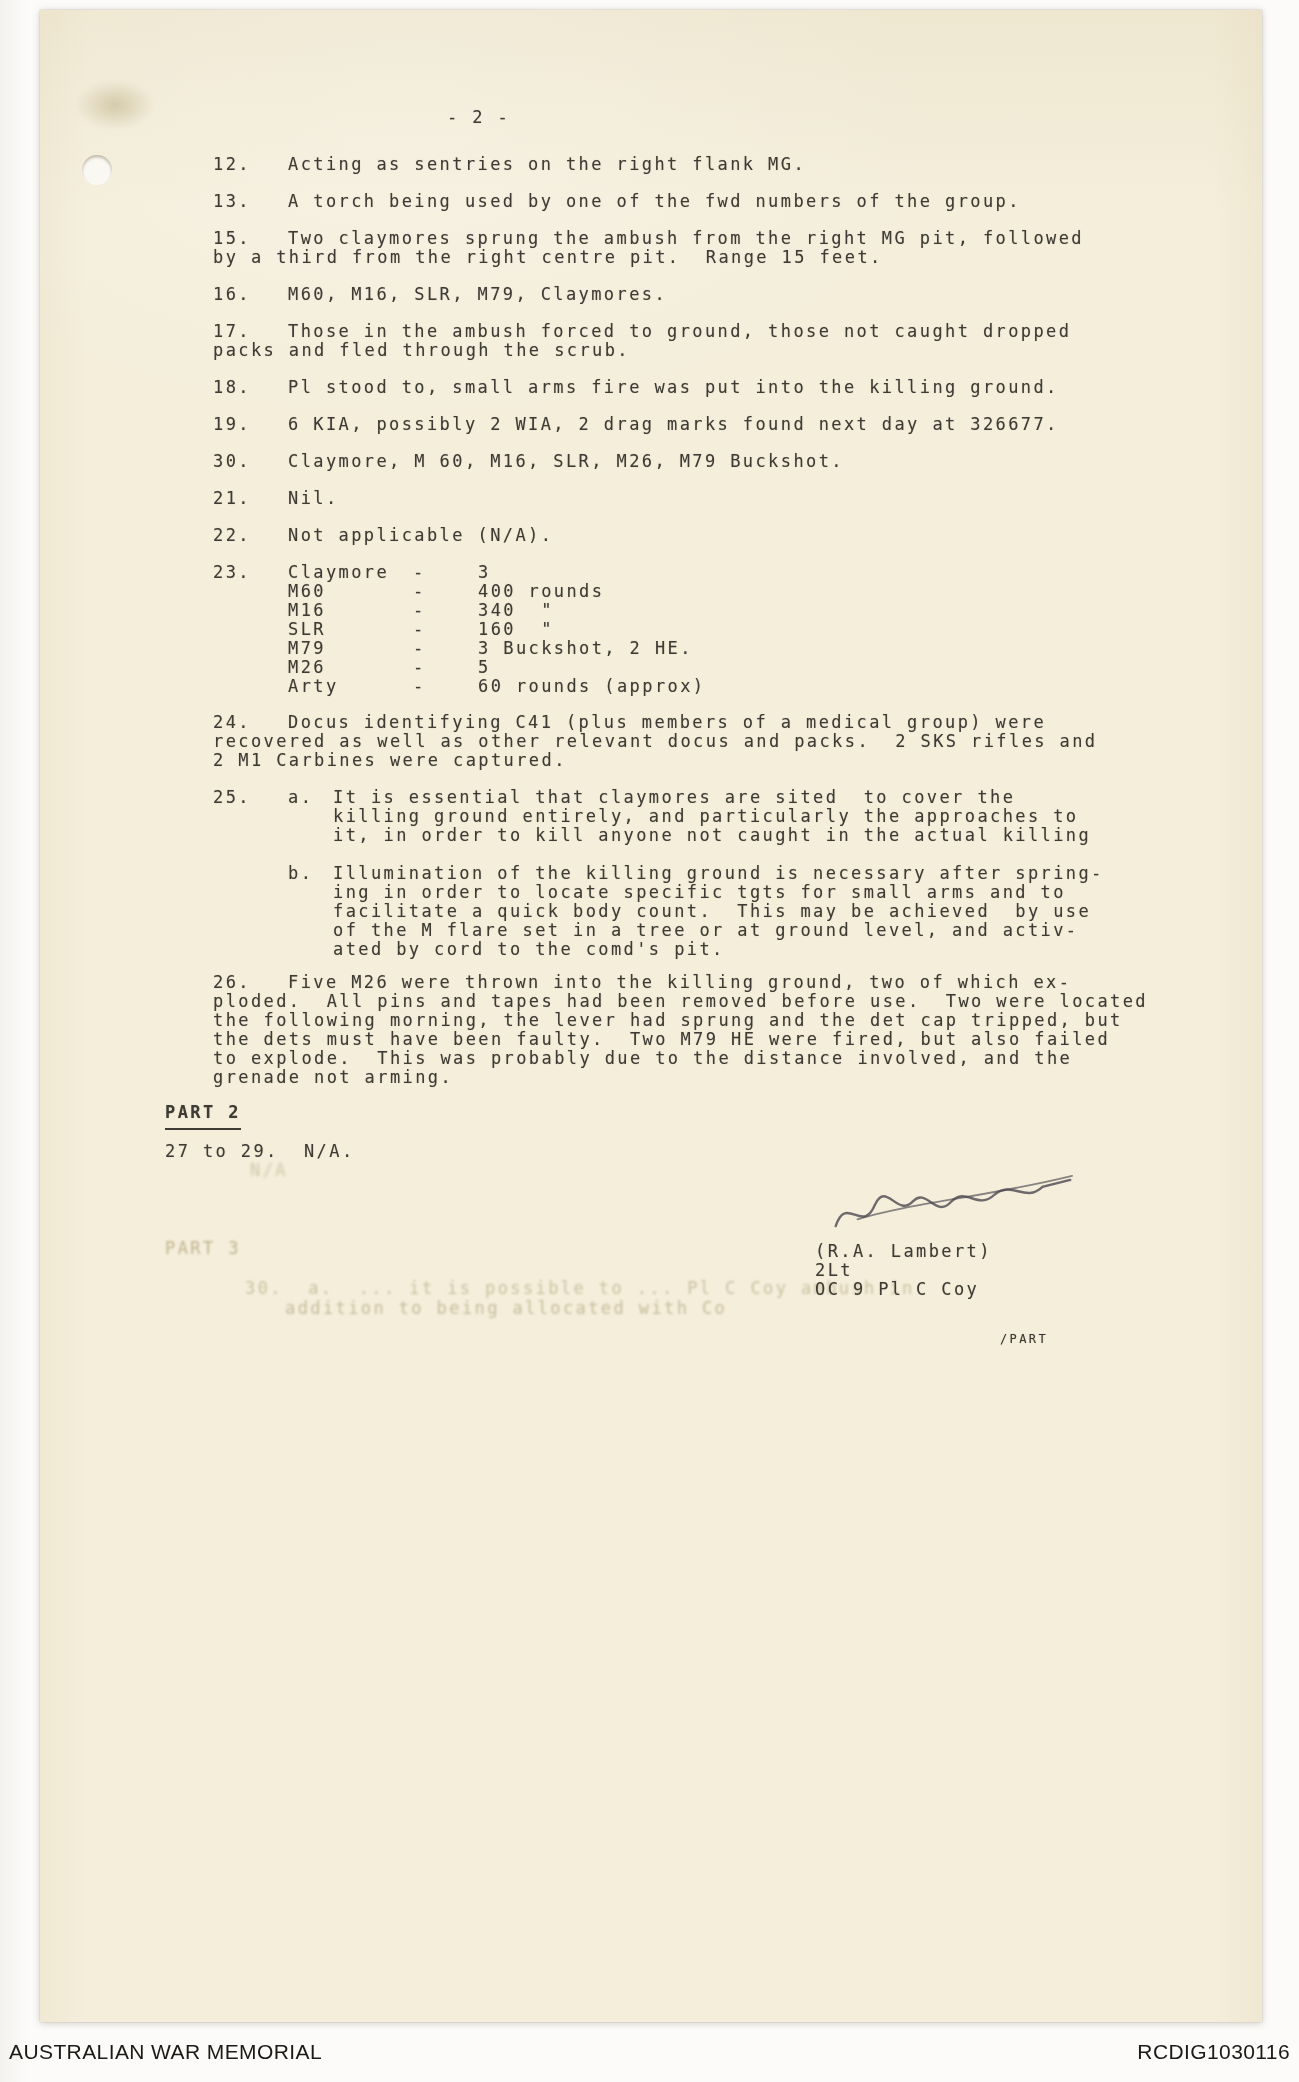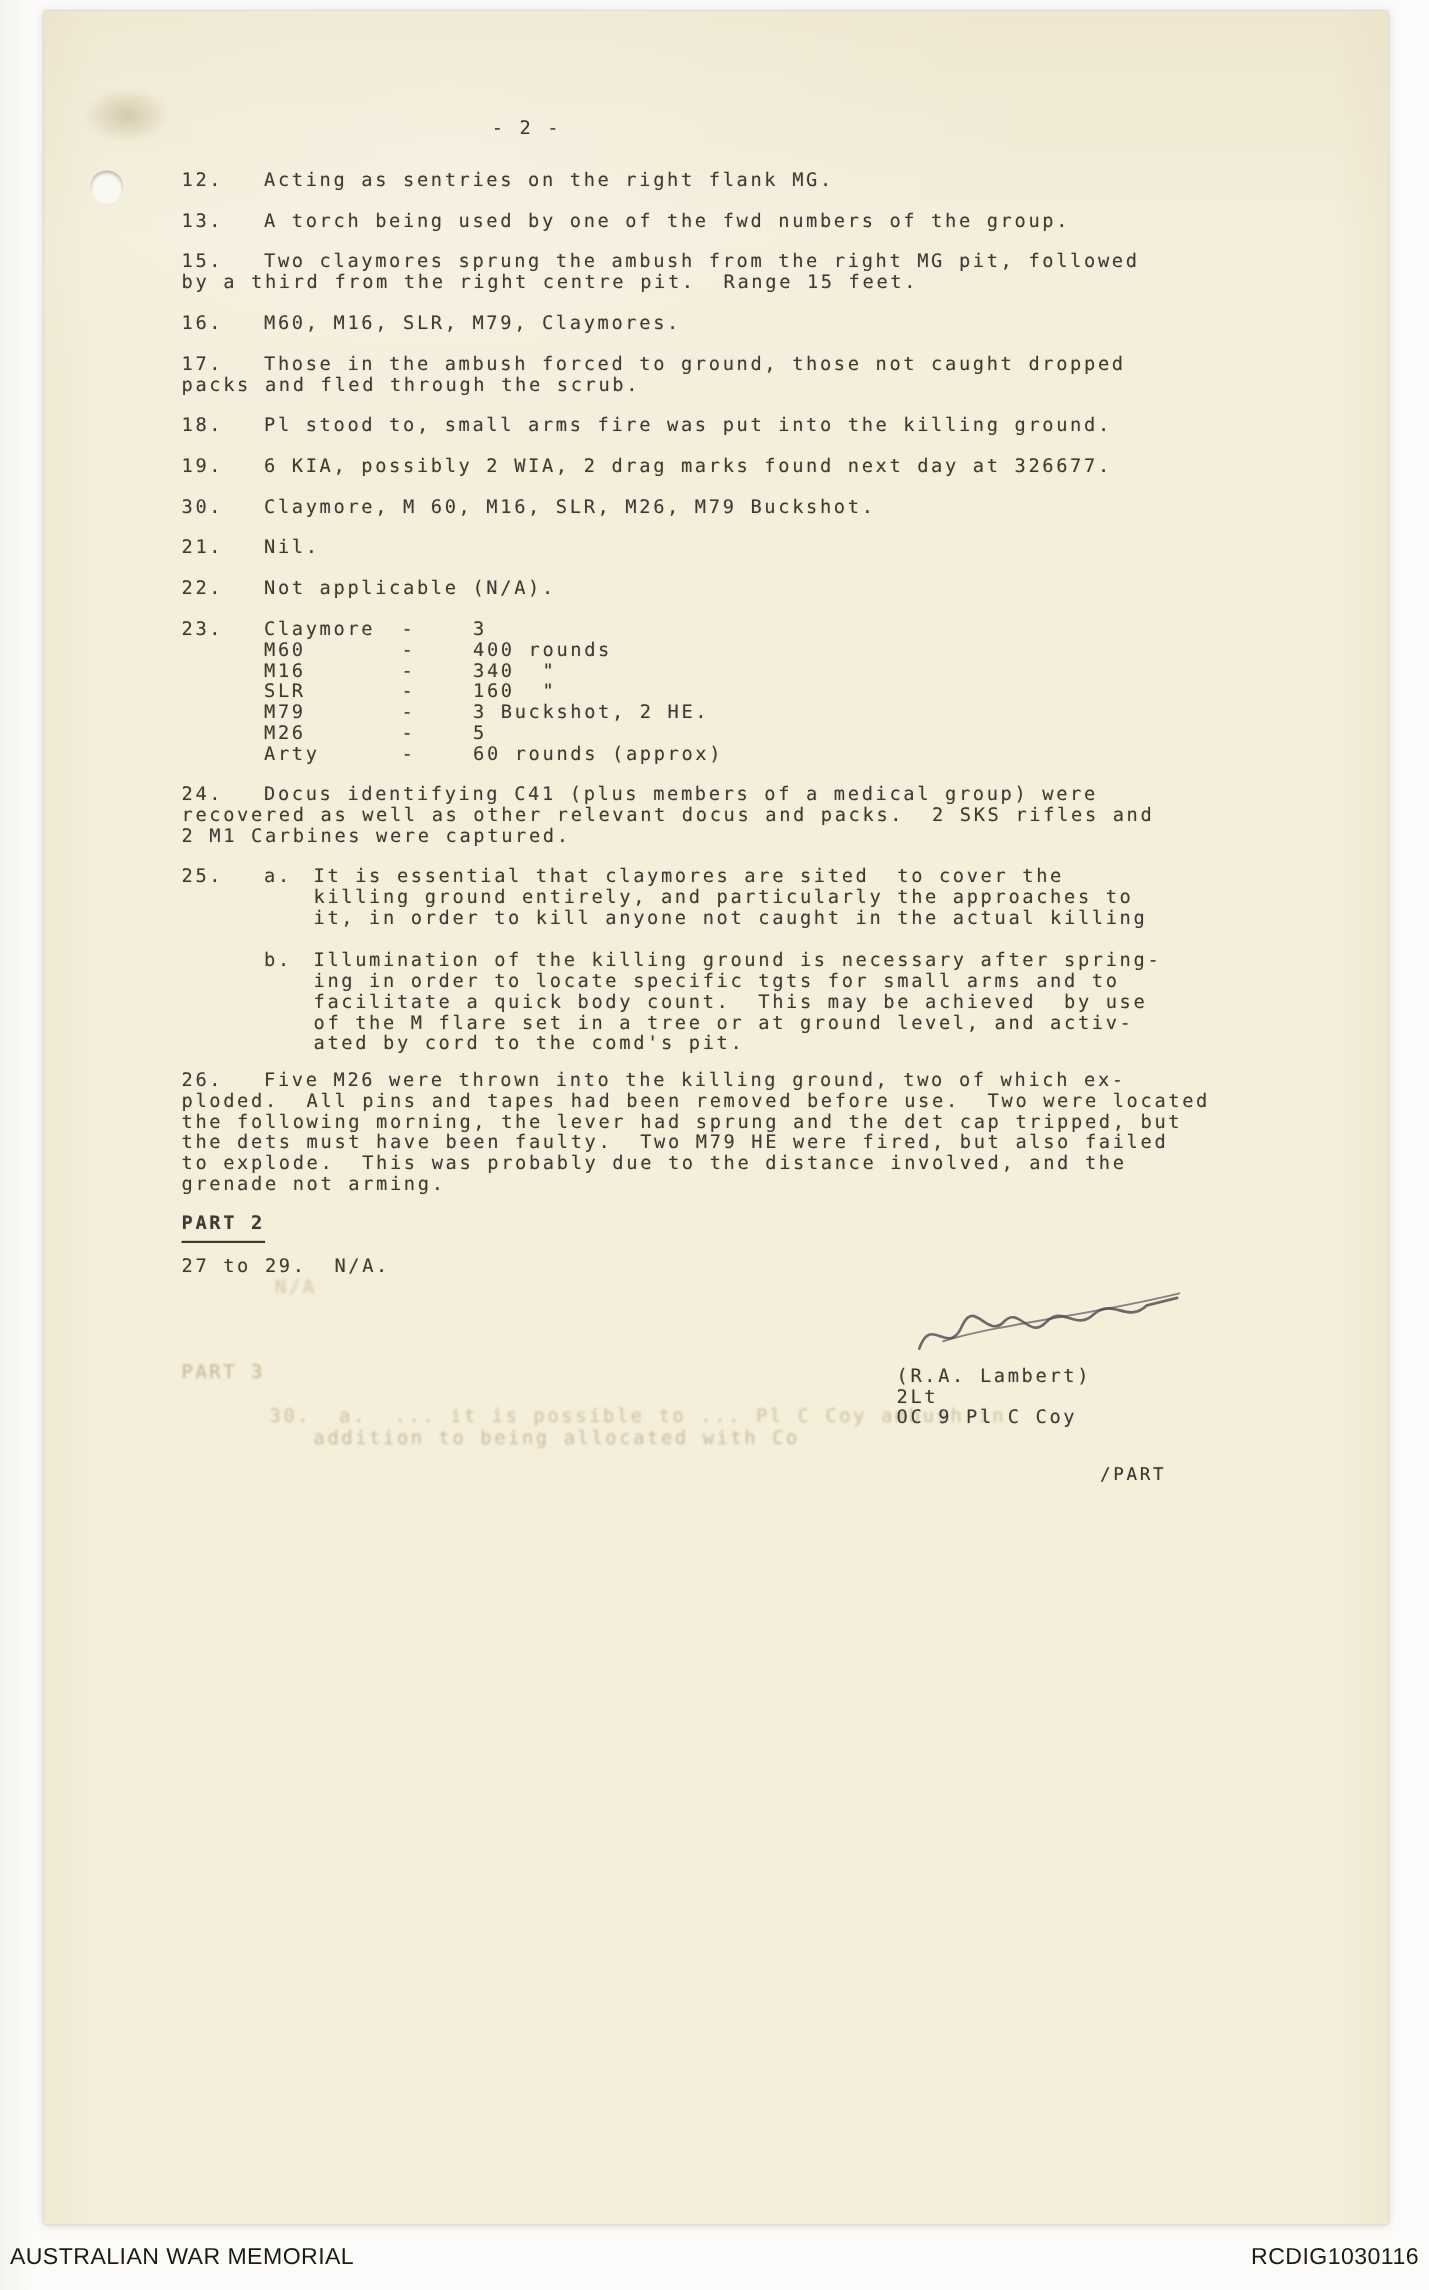--- a/index.html
+++ b/index.html
@@ -31,21 +31,21 @@
     position:absolute; left:42px; top:145px; width:30px; height:30px; border-radius:50%;
     background:#faf8f2;
     box-shadow:inset 0 2px 3px rgba(110,98,72,.45), inset 0 -1px 1px rgba(255,255,255,.9);
   }
   .content {
     position:absolute; left:125px; top:0; width:1080px;
     color:#3e3b34; font-size:17px; letter-spacing:2.4px;
     text-shadow:0 0 1px rgba(62,59,52,.3);
   }
   .pageno { margin:98px 0 0 282px; height:19px; line-height:19px; white-space:pre; }
-  .item { position:relative; margin-top:18px; }
+  .item { position:relative; margin-top:18px;margin-left:48px; }
   .item.m14 { margin-top:14px; }
   .num { position:absolute; left:0; top:0; height:19px; line-height:19px; white-space:pre; }
   .l { margin-left:75px; height:19px; line-height:19px; white-space:pre; }
   .l.cont { margin-left:0; }
   .ammo-row { margin-left:75px; height:19px; line-height:19px; white-space:pre; }
   .ammo-name { display:inline-block; width:125px; }
   .ammo-dash { display:inline-block; width:65px; }
   .sub { position:relative; }
   .sub + .sub { margin-top:19px; }
   .sublabel { position:absolute; left:75px; top:0; height:19px; line-height:19px; white-space:pre; }
@@ -68,21 +68,21 @@
   .sigblock { position:absolute; left:775px; top:1160px; width:300px; }
   .sig-svg { position:absolute; left:12px; top:2px; transform:rotate(-2deg); }
   .sigline {
     height:19px; line-height:19px; white-space:pre;
     color:#3e3b34; font-size:17px; letter-spacing:2.4px;
     text-shadow:0 0 1px rgba(62,59,52,.3);
   }
   .sigtext { padding-top:72px; }
   .part-footer {
     position:absolute; left:960px; top:1320px; height:19px; line-height:19px;
-    color:#3a3730; font-size:16px; letter-spacing:2.4px; white-space:pre;
+    color:#3a3730; font-size:12px; letter-spacing:2.4px; white-space:pre;
     text-shadow:0 0 1px rgba(62,59,52,.35);
   }
   .footer {
     position:absolute; left:0; top:2040px; width:1299px; height:42px;
     display:flex; justify-content:space-between; align-items:flex-start;
     padding:0 9px; background:transparent;
     font-family:"Liberation Sans", sans-serif; font-size:21px; color:#1c1a17;
     letter-spacing:.4px;
   }
 </style>

